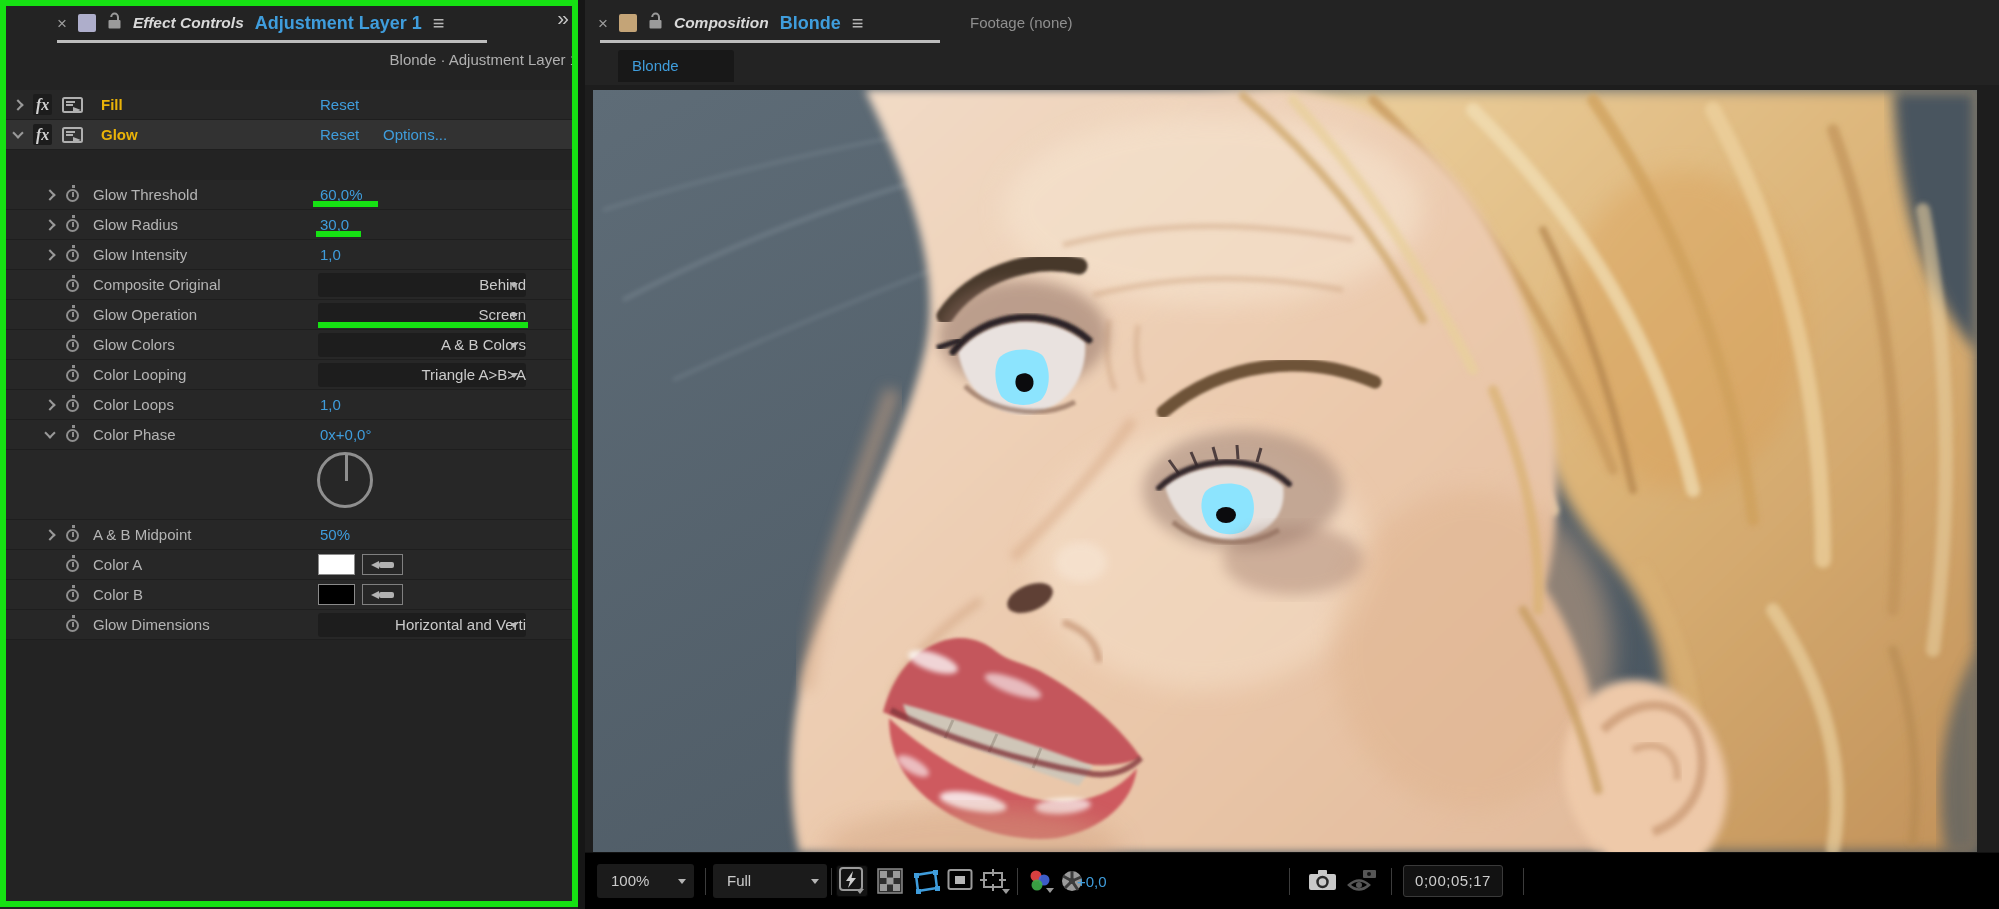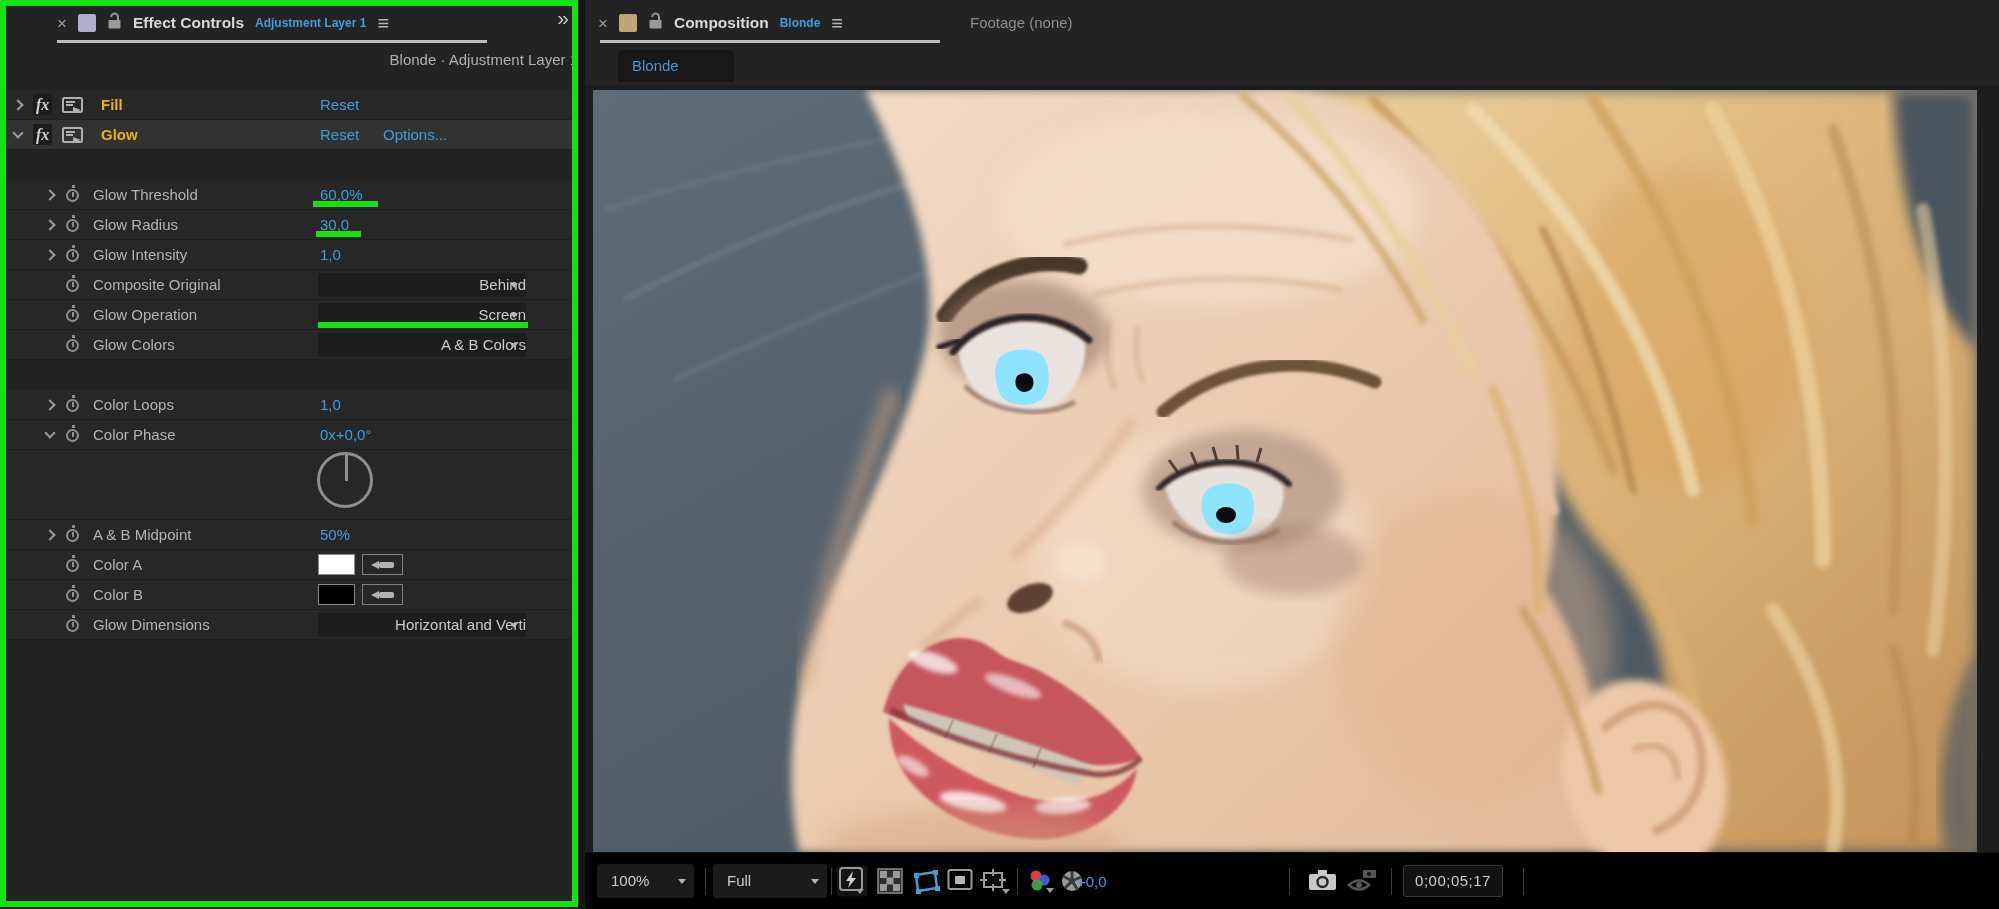--- a/index.html
+++ b/index.html
@@ -4,22 +4,22 @@
 <style>
   * { margin:0; padding:0; box-sizing:border-box; }
   body { background:#111; font-family:"Liberation Sans","DejaVu Sans",sans-serif; }
   .app { position:relative; width:1999px; height:909px; background:#1e1e1e; overflow:hidden; color:#b8b8b8; }
 
   
   .ec-panel { position:absolute; left:0; top:0; width:578px; height:909px; background:#232323; }
   .ec-head { position:relative; height:46px; display:flex; align-items:center; padding-left:57px; gap:11px; background:#232323; }
   .close-x { font-size:17px; color:#9d9d9d; line-height:1; }
   .grp-swatch { width:18px; height:18px; border-radius:2px; }
-  .p-title { font-size:15.5px; font-weight:bold; color:#d9d9d9; white-space:nowrap; }
-  .p-target { font-size:12px; font-weight:bold; color:#3f9ddc; white-space:nowrap; }
+  .p-title { font-size:15.5px; font-weight:bold; color:#d9d9d9; white-space:nowrap;font-style:italic; }
+  .p-target { font-size:18px; font-weight:bold; color:#3f9ddc; white-space:nowrap; }
   .menu-ic { font-size:20px; color:#b5b5b5; line-height:1; }
   .head-underline { position:absolute; left:57px; top:40px; width:430px; height:3px; background:#bdbdbd; }
   .overflow-ic { position:absolute; right:9px; top:6px; font-size:21px; color:#c5c5c5; }
   .ec-crumb { height:28px; line-height:28px; padding-left:8px; font-size:15px; color:#b0b0b0; background:#232323;text-align:right; }
 
   .rows { position:absolute; left:0; top:0; width:578px; height:909px; }
   .r { position:absolute; left:0; width:578px; height:30px; background:#272727; border-bottom:1px solid #1e1e1e;text-align:right; }
   .r.sel { background:#323232; }
   .tw { position:absolute; width:8px; height:8px; border-right:2px solid #9a9a9a; border-bottom:2px solid #9a9a9a; }
   .tw.right { transform:rotate(-45deg); top:11px; }
@@ -158,20 +158,28 @@
 
       <div class="r" style="top:330px">
         <span class="sw-icon"></span>
         <span class="plbl">Glow Colors</span>
         <div class="dd">
             <span class="ddt">A &amp; B Colors</span>
             <i class="dda"></i>
           </div>
       </div>
 
+      <div class="r" style="top:360px">
+        <span class="sw-icon"></span>
+        <span class="plbl">Color Looping</span>
+        <div class="dd">
+            <span class="ddt">Triangle A&gt;B&gt;A</span>
+            <i class="dda"></i>
+          </div>
+      </div>
 
       <div class="r" style="top:390px">
         <span class="tw right par"></span>
         <span class="sw-icon"></span>
         <span class="plbl">Color Loops</span>
         <span class="val">1,0</span>
       </div>
 
       <div class="r" style="top:420px">
         <span class="tw down par"></span>

